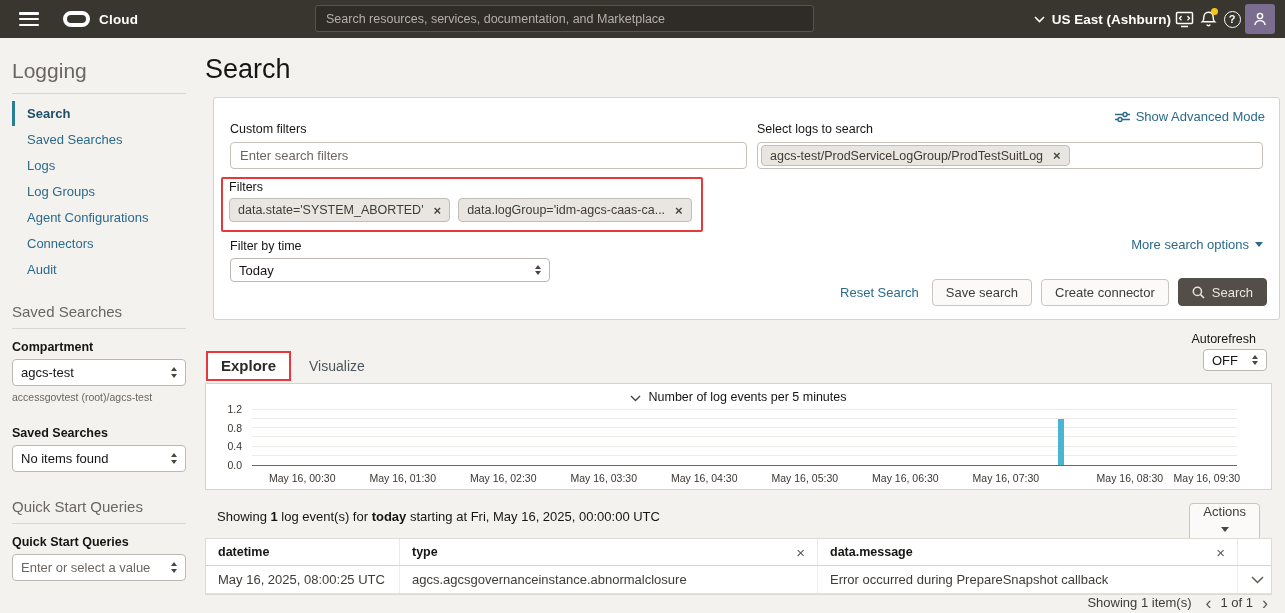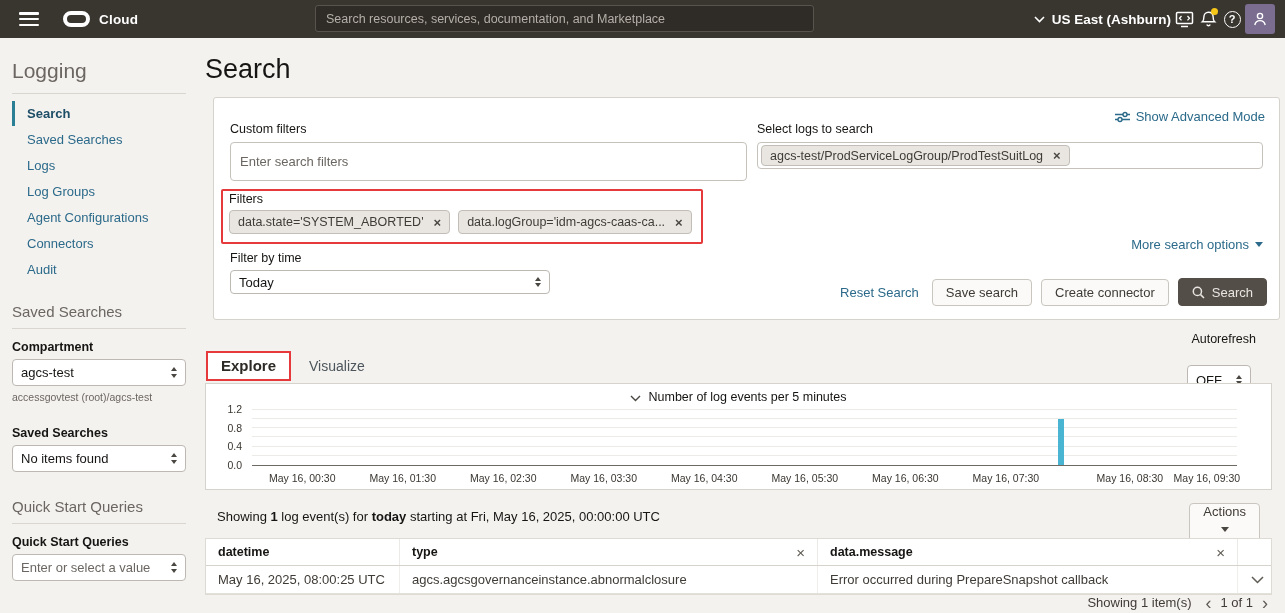--- a/index.html
+++ b/index.html
@@ -43,21 +43,21 @@
   
   .main { position:absolute; left:205px; top:38px; width:1067px; bottom:0; }
   .page-title { position:absolute; top:16px; left:0; font-size:27px; font-weight:500; color:#161513; }
 
   .card { position:absolute; top:59px; left:8px; width:1067px; height:223px; background:#fff; border:1px solid #d6d2cc; border-radius:3px; padding:12px 16px; }
   .adv-link { position:absolute; top:11px; right:14px; display:flex; align-items:center; gap:6px; color:#2b6a8a; font-size:13px; cursor:pointer; }
   .card-cols { display:flex; gap:10px; }
   .col-left { width:517px; }
   .col-right { flex:1; }
   .fld-label { font-size:12.5px; color:#161513; margin-top:12px; }
-  .text-input { margin-top:6px; width:100%; height:39px; border:1px solid #c6c2bb; border-radius:4px; font-size:13px; padding:0 9px; color:#161513; font-family:"Liberation Sans", sans-serif; background:#fff; }
+  .text-input { margin-top:6px; width:100%; height:27px; border:1px solid #c6c2bb; border-radius:4px; font-size:13px; padding:0 9px; color:#161513; font-family:"Liberation Sans", sans-serif; background:#fff; }
   .text-input::placeholder { color:#6b6661; }
   .chip-input { margin-top:6px; width:100%; height:27px; border:1px solid #c6c2bb; border-radius:4px; display:flex; align-items:center; padding:0 3px; background:#fff; }
   .chip { display:inline-flex; align-items:center; background:#e9e6e1; border:1px solid #c2beb7; border-radius:4px; height:21px; padding:0 8px; font-size:12.5px; color:#3f3b36; white-space:nowrap; }
   .chip .chip-x { margin-left:10px; color:#4a4641; font-size:13px; cursor:pointer; font-weight:700; }
   .red-box { display:inline-block; border:2.5px solid #e5393c; border-radius:2px; margin-top:8px; margin-left:-9px; padding:1px 9px 8px 6px; min-width:352px; }
   .filters-label { font-size:12.5px; color:#161513; }
   .chips-row { margin-top:4px; display:flex; gap:8px; }
   .chips-row .chip { height:24px; }
   .time-select { width:320px; height:24px; margin-top:5px; }
   .more-opts { position:absolute; top:139px; right:16px; color:#2b6a8a; font-size:13px; cursor:pointer; display:flex; align-items:center; gap:6px; }
@@ -65,21 +65,21 @@
   .btn-row { position:absolute; bottom:13px; right:12px; display:flex; align-items:center; gap:9px; }
   .link-btn { color:#2b6a8a; font-size:13px; cursor:pointer; margin-right:4px; }
   .btn { height:27px; background:#fbfaf8; border:1px solid #c9c5bf; border-radius:4px; font-size:13px; color:#3f3b36; padding:0 13px; cursor:pointer; font-family:"Liberation Sans", sans-serif; }
   .btn-dark { height:28px; background:#544e48; border:1px solid #544e48; border-radius:4px; color:#e9e6e2; font-size:13px; padding:0 13px; display:flex; align-items:center; gap:7px; cursor:pointer; }
 
   .tabsrow { position:absolute; top:313px; left:1px; display:flex; align-items:flex-end; }
   .tab-explore { background:#fff; border:2.5px solid #e5393c; padding:4px 13px 5px; font-size:15px; font-weight:700; color:#2d2a26; cursor:pointer; }
   .tab-visualize { padding:6px 18px 7px; font-size:14px; color:#4c565c; cursor:pointer; }
 
   .autorefresh-label { position:absolute; top:294px; right:16px; font-size:12.5px; color:#161513; }
-  .autorefresh-select { position:absolute; top:311px; right:5px; width:64px; height:30px; margin:16px; }
+  .autorefresh-select { position:absolute; top:311px; right:5px; width:64px; height:22px; margin:0; }
 
   
   .chart-panel { position:absolute; top:345px; left:0; width:1067px; height:107px; background:#fff; border:1px solid #d6d2cc; }
   .chart-title { position:absolute; top:6px; left:0; width:100%; text-align:center; font-size:12.5px; color:#161513; }
   .chart-title svg { vertical-align:-1px; margin-right:7px; }
   .chart-yaxis { position:absolute; left:0; top:19px; width:44px; height:63px; }
   .ytick { position:absolute; right:8px; font-size:10.5px; color:#3a3631; }
   .chart-plot { position:absolute; left:46px; right:34px; top:19px; height:63px; border-bottom:1px solid #6e6963; }
   .grid { position:absolute; left:0; right:0; height:1px; background:#edebe7; }
   .bar { position:absolute; bottom:0; width:6px; transform:translateX(-50%); }

